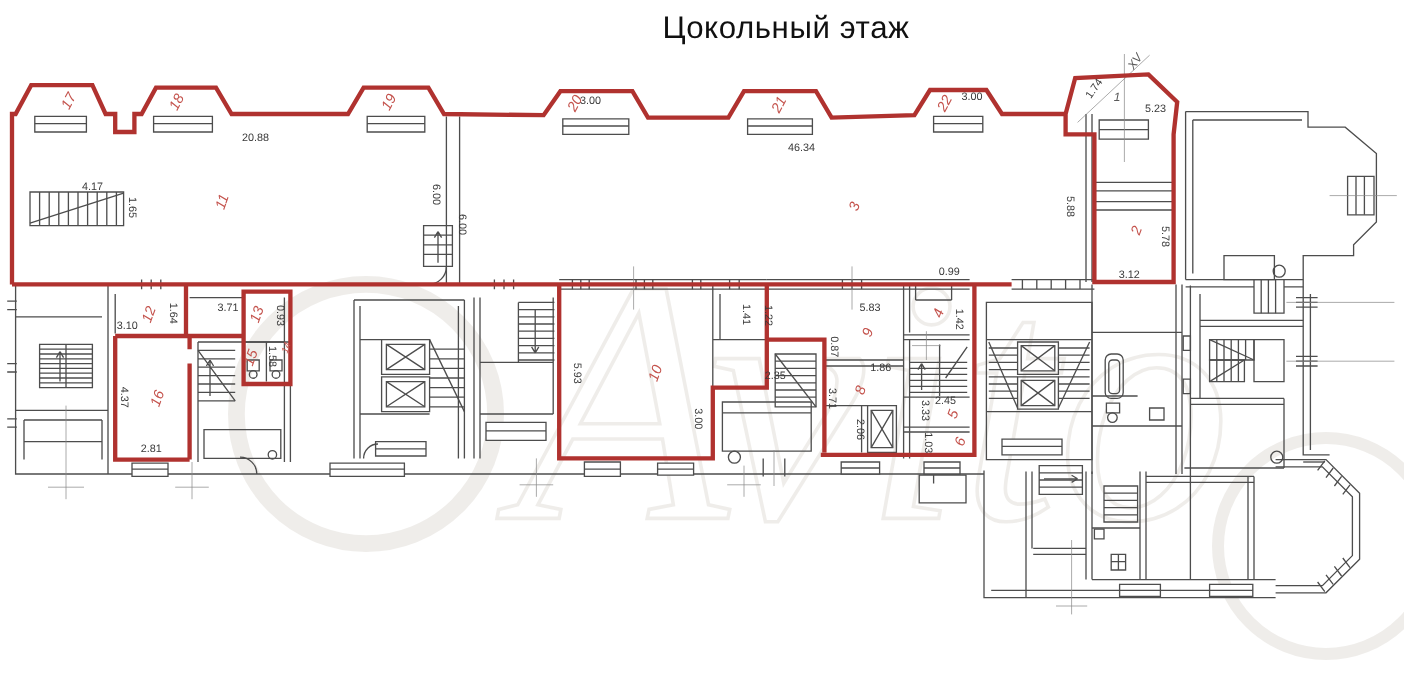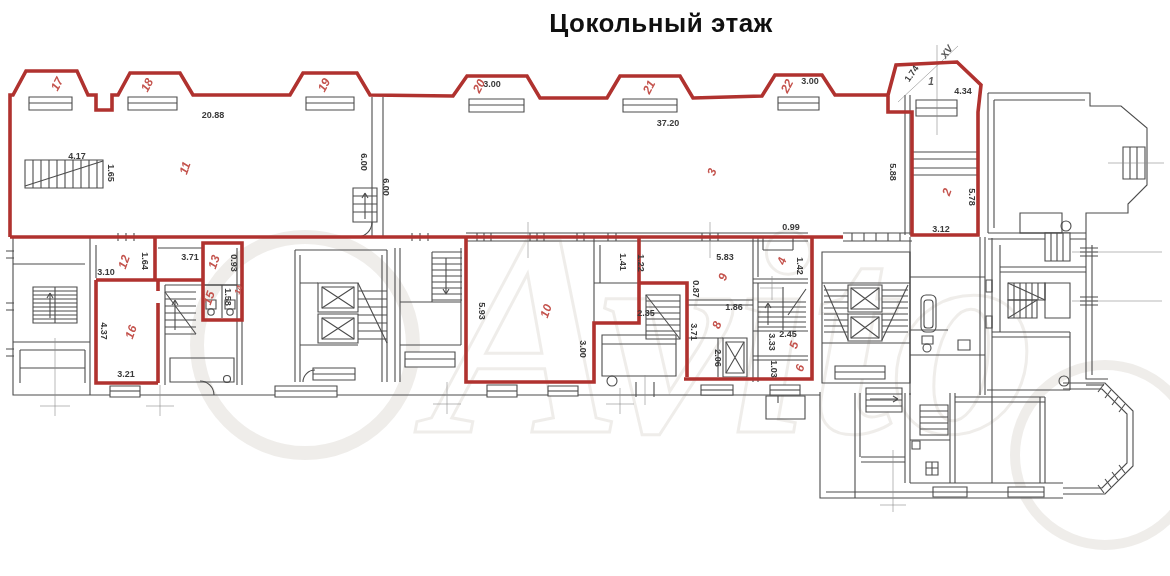--- a/index.html
+++ b/index.html
@@ -2,21 +2,21 @@
 <html style="--red: #b0322f; --wall: #4d4d4d; --dim: #3a3a3a; --room: #c4534d;"><head>
 <meta charset="utf-8">
 <style>
   :root{
     --red:#b0322f; --wall:#4d4d4d; --thin:#8a8a8a;
     --dim:#3a3a3a; --room:#c4534d; --faint:rgba(140,126,108,0.14);
   }
   html,body{margin:0;padding:0;background:#e9e9e9;}
   #stage{
     position:relative;width:1170px;height:576px;background:#ffffff;
-    font-family:"Liberation Sans", sans-serif;overflow:hidden;margin:0 auto;font-weight:bold;
+    font-family:"Liberation Sans", sans-serif;overflow:hidden;margin:0 auto;
   }
   #plan-title{
     position:absolute;left:50%;top:8px;transform:translateX(-16%);
     font-size:26px;color:#101010;letter-spacing:0.5px;white-space:nowrap;
   }
   svg{position:absolute;left:0;top:0;}
   svg *{vector-effect:non-scaling-stroke;}
   .r{stroke:var(--red);stroke-width:3.6;fill:none;stroke-linejoin:miter;}
   .w{stroke:var(--wall);stroke-width:1.1;fill:none;}
   .wf{stroke:var(--wall);stroke-width:1.1;fill:#ffffff;}
@@ -317,39 +317,39 @@
       <span class="lbl room-lbl" style="left: 209px; top: 298px; --r: -70deg;">15</span>
       <span class="lbl room-lbl" style="left: 131px; top: 332px; --r: -70deg;">16</span>
       <span class="lbl room-lbl" style="left: 546px; top: 311px; --r: -70deg;">10</span>
       <span class="lbl room-lbl" style="left: 723px; top: 277px; --r: -70deg;">9</span>
       <span class="lbl room-lbl" style="left: 717px; top: 325px; --r: -70deg;">8</span>
       <span class="lbl room-lbl" style="left: 782px; top: 261px; --r: -70deg;">4</span>
       <span class="lbl room-lbl" style="left: 794px; top: 345px; --r: -70deg;">5</span>
       <span class="lbl room-lbl" style="left: 800px; top: 368px; --r: -70deg;">6</span>
       <span class="lbl dim-lbl" style="left: 213px; top: 115px; --r: 0deg;">20.88</span>
       <span class="lbl dim-lbl" style="left: 492px; top: 84px; --r: 0deg;">3.00</span>
-      <span class="lbl dim-lbl" style="left: 668px; top: 123px; --r: 0deg;">37.20</span>
+      <span class="lbl dim-lbl" style="left: 668px; top: 123px; --r: 0deg;">46.34</span>
       <span class="lbl dim-lbl" style="left: 810px; top: 81px; --r: 0deg;">3.00</span>
-      <span class="lbl dim-lbl" style="left: 963px; top: 91px; --r: 0deg;">4.34</span>
+      <span class="lbl dim-lbl" style="left: 963px; top: 91px; --r: 0deg;">5.23</span>
       <span class="lbl dim-lbl" style="left: 912px; top: 74px; --r: -55deg;">1.74</span>
       <span class="lbl dim-lbl" style="left: 77px; top: 156px; --r: 0deg;">4.17</span>
       <span class="lbl dim-lbl" style="left: 110px; top: 173px; --r: 90deg;">1.65</span>
       <span class="lbl dim-lbl" style="left: 363px; top: 162px; --r: 90deg;">6.00</span>
       <span class="lbl dim-lbl" style="left: 385px; top: 187px; --r: 90deg;">6.00</span>
       <span class="lbl dim-lbl" style="left: 892px; top: 172px; --r: 90deg;">5.88</span>
       <span class="lbl dim-lbl" style="left: 971px; top: 197px; --r: 90deg;">5.78</span>
       <span class="lbl dim-lbl" style="left: 941px; top: 229px; --r: 0deg;">3.12</span>
       <span class="lbl dim-lbl" style="left: 791px; top: 227px; --r: 0deg;">0.99</span>
       <span class="lbl dim-lbl" style="left: 144px; top: 261px; --r: 90deg;">1.64</span>
       <span class="lbl dim-lbl" style="left: 106px; top: 272px; --r: 0deg;">3.10</span>
       <span class="lbl dim-lbl" style="left: 190px; top: 257px; --r: 0deg;">3.71</span>
       <span class="lbl dim-lbl" style="left: 233px; top: 263px; --r: 90deg;">0.93</span>
       <span class="lbl dim-lbl" style="left: 227px; top: 297px; --r: 90deg;">1.58</span>
       <span class="lbl dim-lbl" style="left: 103px; top: 331px; --r: 90deg;">4.37</span>
-      <span class="lbl dim-lbl" style="left: 126px; top: 374px; --r: 0deg;">3.21</span>
+      <span class="lbl dim-lbl" style="left: 126px; top: 374px; --r: 0deg;">2.81</span>
       <span class="lbl dim-lbl" style="left: 481px; top: 311px; --r: 90deg;">5.93</span>
       <span class="lbl dim-lbl" style="left: 618px; top: 313px; margin-left: 28px; --r: 0deg;">2.35</span>
       <span class="lbl dim-lbl" style="left: 582px; top: 349px; --r: 90deg;">3.00</span>
       <span class="lbl dim-lbl" style="left: 622px; top: 262px; --r: 90deg;">1.41</span>
       <span class="lbl dim-lbl" style="left: 640px; top: 263px; --r: 90deg;">1.22</span>
       <span class="lbl dim-lbl" style="left: 697px; top: 257px; margin-left: 28px; --r: 0deg;">5.83</span>
       <span class="lbl dim-lbl" style="left: 695px; top: 289px; --r: 90deg;">0.87</span>
       <span class="lbl dim-lbl" style="left: 734px; top: 307px; --r: 0deg;">1.86</span>
       <span class="lbl dim-lbl" style="left: 693px; top: 332px; --r: 90deg;">3.71</span>
       <span class="lbl dim-lbl" style="left: 717px; top: 358px; --r: 90deg;">2.06</span>

